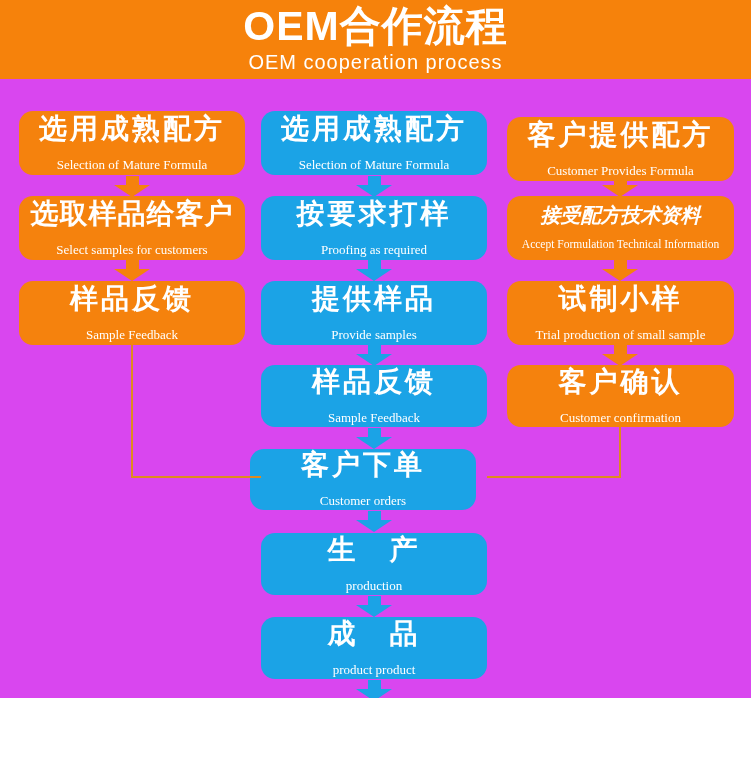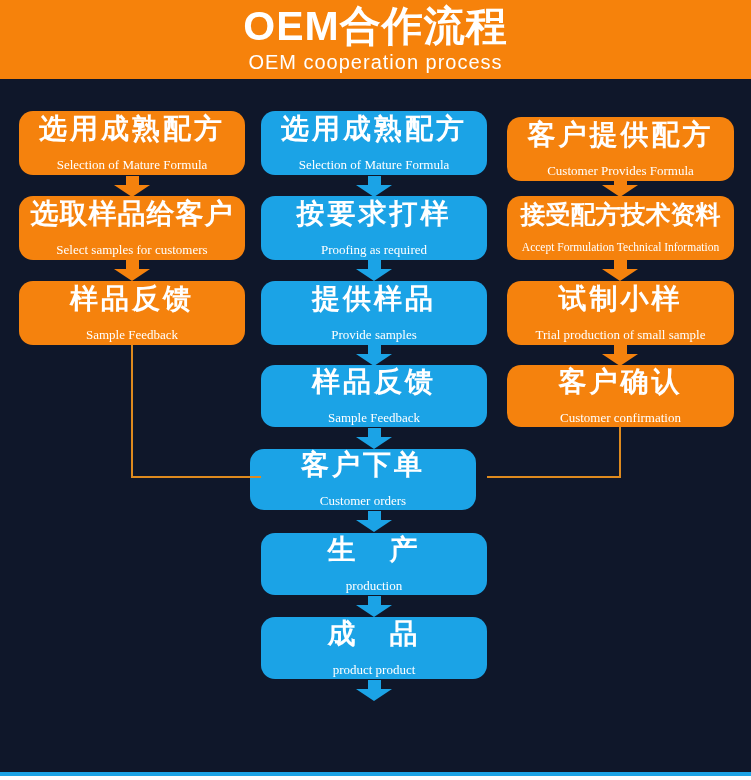--- a/index.html
+++ b/index.html
@@ -1,19 +1,19 @@
 <!DOCTYPE html>
 <html><head>
 <meta charset="utf-8">
 <style>
   html,body{margin:0;padding:0;background:#ffffff;}
   .canvas{
     position:relative;
-    width:751px;height:776px;
-    background:#0f172a;
+    width:751px;height:698px;
+    background:#d946ef;
     overflow:hidden;
     font-family:"Liberation Sans", sans-serif;
   }
   
   .header{
     position:absolute;left:0;top:0;width:751px;height:79px;
     background:#F6820B;
     display:flex;flex-direction:column;align-items:center;justify-content:center;
   }
   .header .title{
@@ -28,21 +28,21 @@
     border-radius:14px;
     display:flex;flex-direction:column;align-items:center;justify-content:center;
     color:#ffffff;text-align:center;
     box-sizing:border-box;
   }
   .box.orange{background:#F5820D;}
   .box.blue{background:#1BA3E6;}
   .box .zh{
     font-size:28px;font-weight:bold;letter-spacing:3px;line-height:1.1;white-space:nowrap;
   }
-  .box .zh.tight{font-size:25px;letter-spacing:0px;}
+  .box .zh.tight{font-size:20px;letter-spacing:0px;font-style:italic;}
   .box .en{
     font-family:"Liberation Serif", serif;
     font-size:13px;line-height:1.2;margin-top:12px;white-space:nowrap;
   }
   .box .en.long{font-size:11.5px;}
   
   .arrow{position:absolute;width:36px;}
   .arrow .stem{width:13px;height:9px;margin:0 auto;}
   .arrow .head{width:0;height:0;border-left:18px solid transparent;border-right:18px solid transparent;}
   .arrow.orange .stem{background:#F5820D;}

